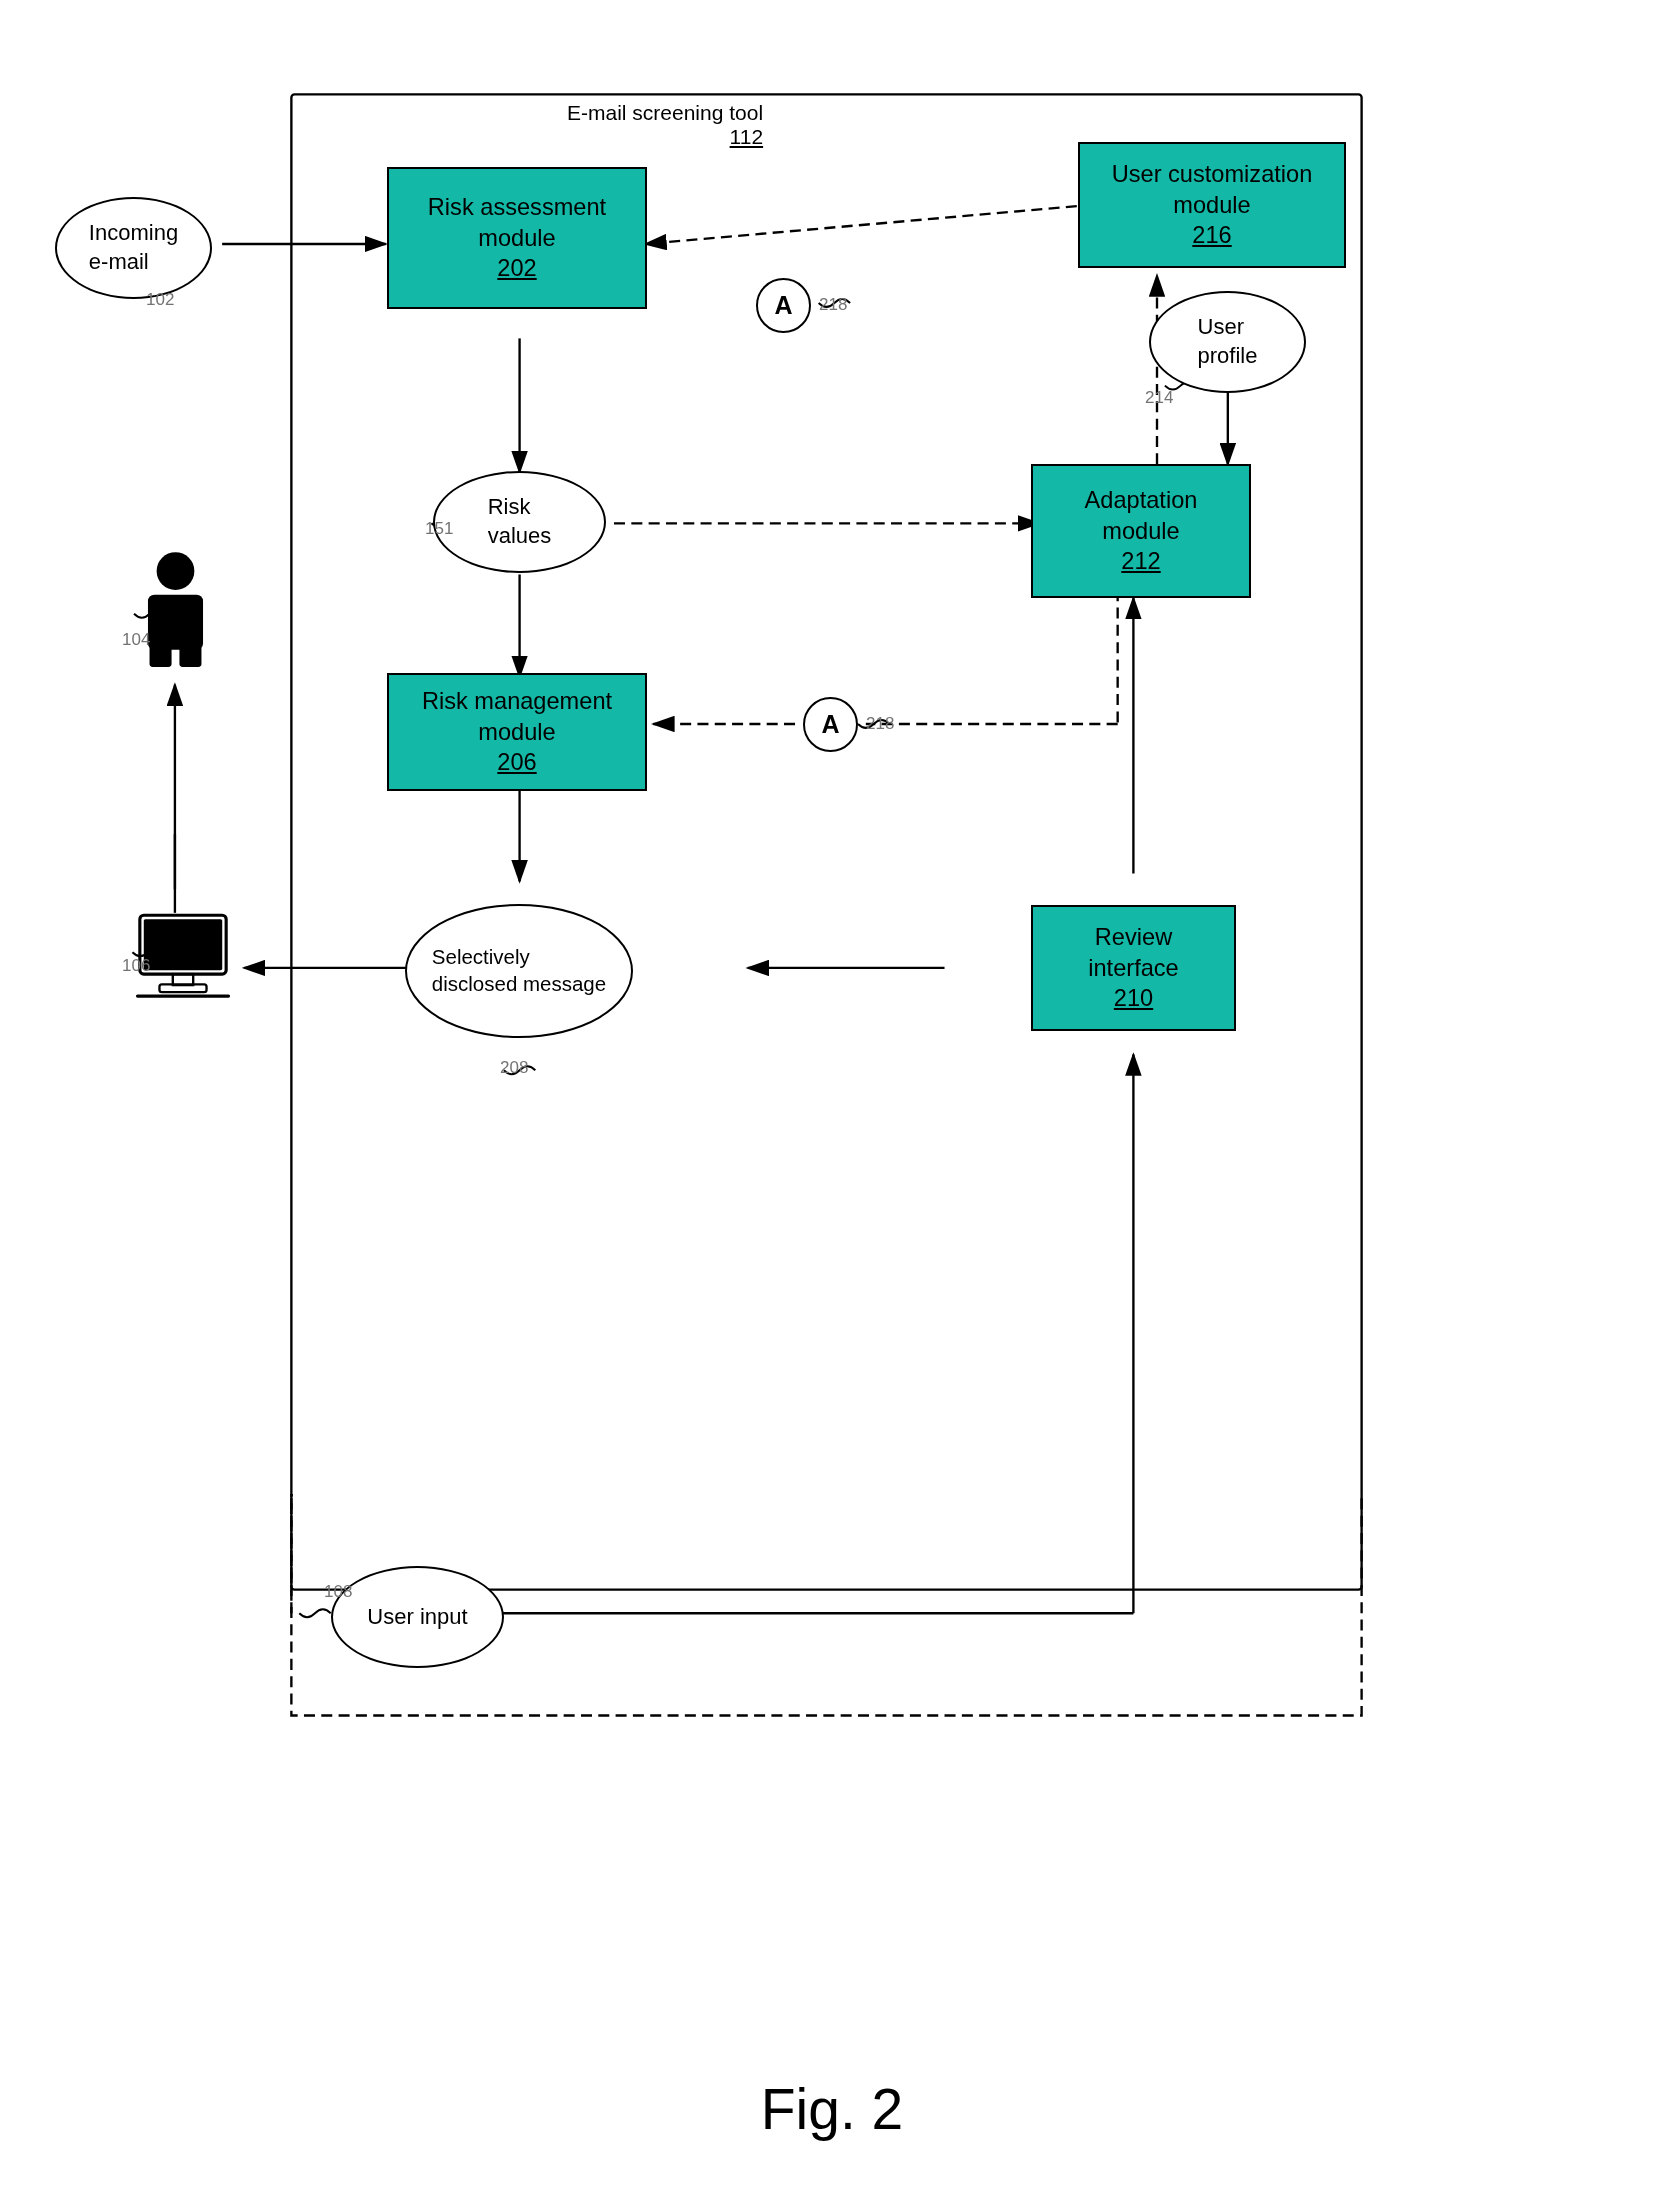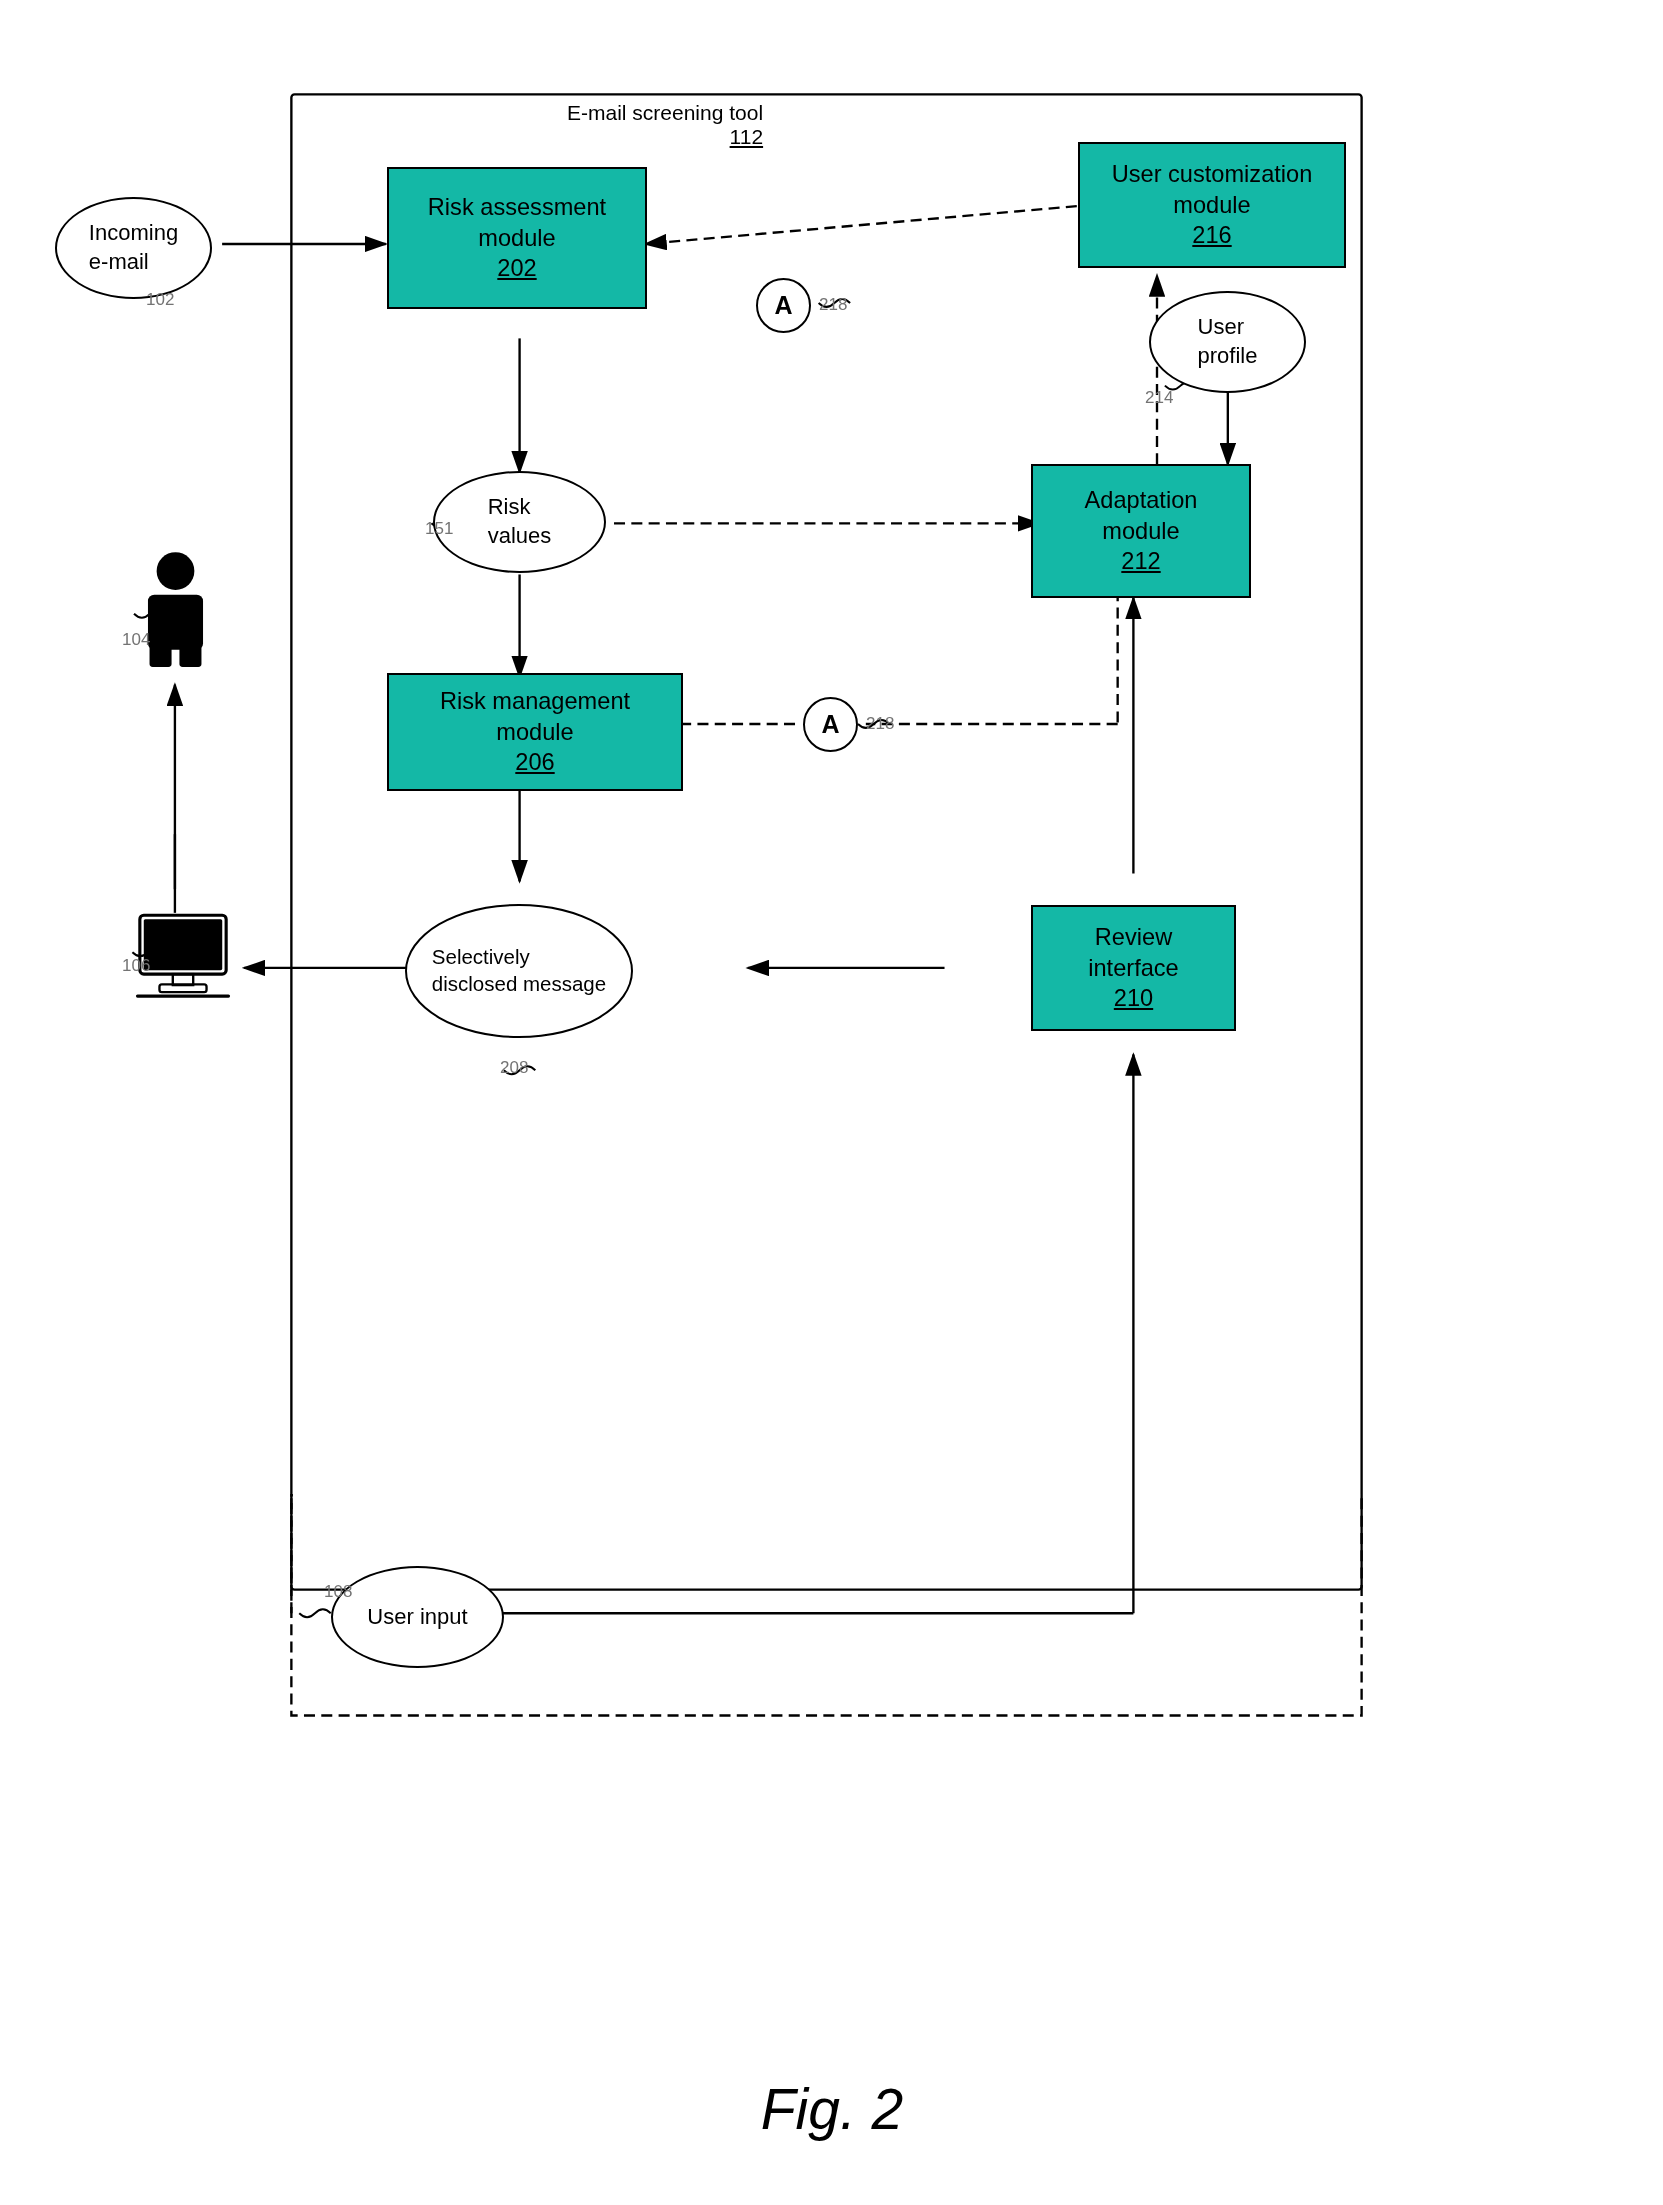--- a/index.html
+++ b/index.html
@@ -66,21 +66,20 @@
       left: 0;
       width: 100%;
       height: 100%;
       pointer-events: none;
     }
 
     
     .fig-caption {
       position: absolute;
       font-size: 57px;
-      font-style: italic;
       text-align: center;
       color: #000;
     }
 
     
     .squiggle-label {
       position: absolute;
       font-size: 17px;
       color: #737373;
     }
@@ -194,21 +193,21 @@
 <div class="ellipse" style="width:173px; height:102px; left:433px; top:471px;">
   <div>Risk<br>values</div>
 </div>
 <div class="squiggle-label" style="left:425px; top:519px;">151</div>
 
 <div class="rect-box" style="width:220px; height:134px; left:1031px; top:464px;">
   <div>Adaptation<br>module</div>
   <div class="underline">212</div>
 </div>
 
-<div class="rect-box" style="width:296px; height:118px; left:387px; top:673px;">
+<div class="rect-box" style="width:260px; height:118px; left:387px; top:673px;">
   <div>Risk management<br>module</div>
   <div class="underline">206</div>
 </div>
 
 <div class="circle-a" style="left:803px; top:697px;">A</div>
 <div class="squiggle-label" style="left:866px; top:714px;">218</div>
 
 <div class="ellipse" style="width:228px; height:134px; left:405px; top:904px;">
   <div style="font-size:20.5px;">Selectively<br>disclosed message</div>
 </div>

